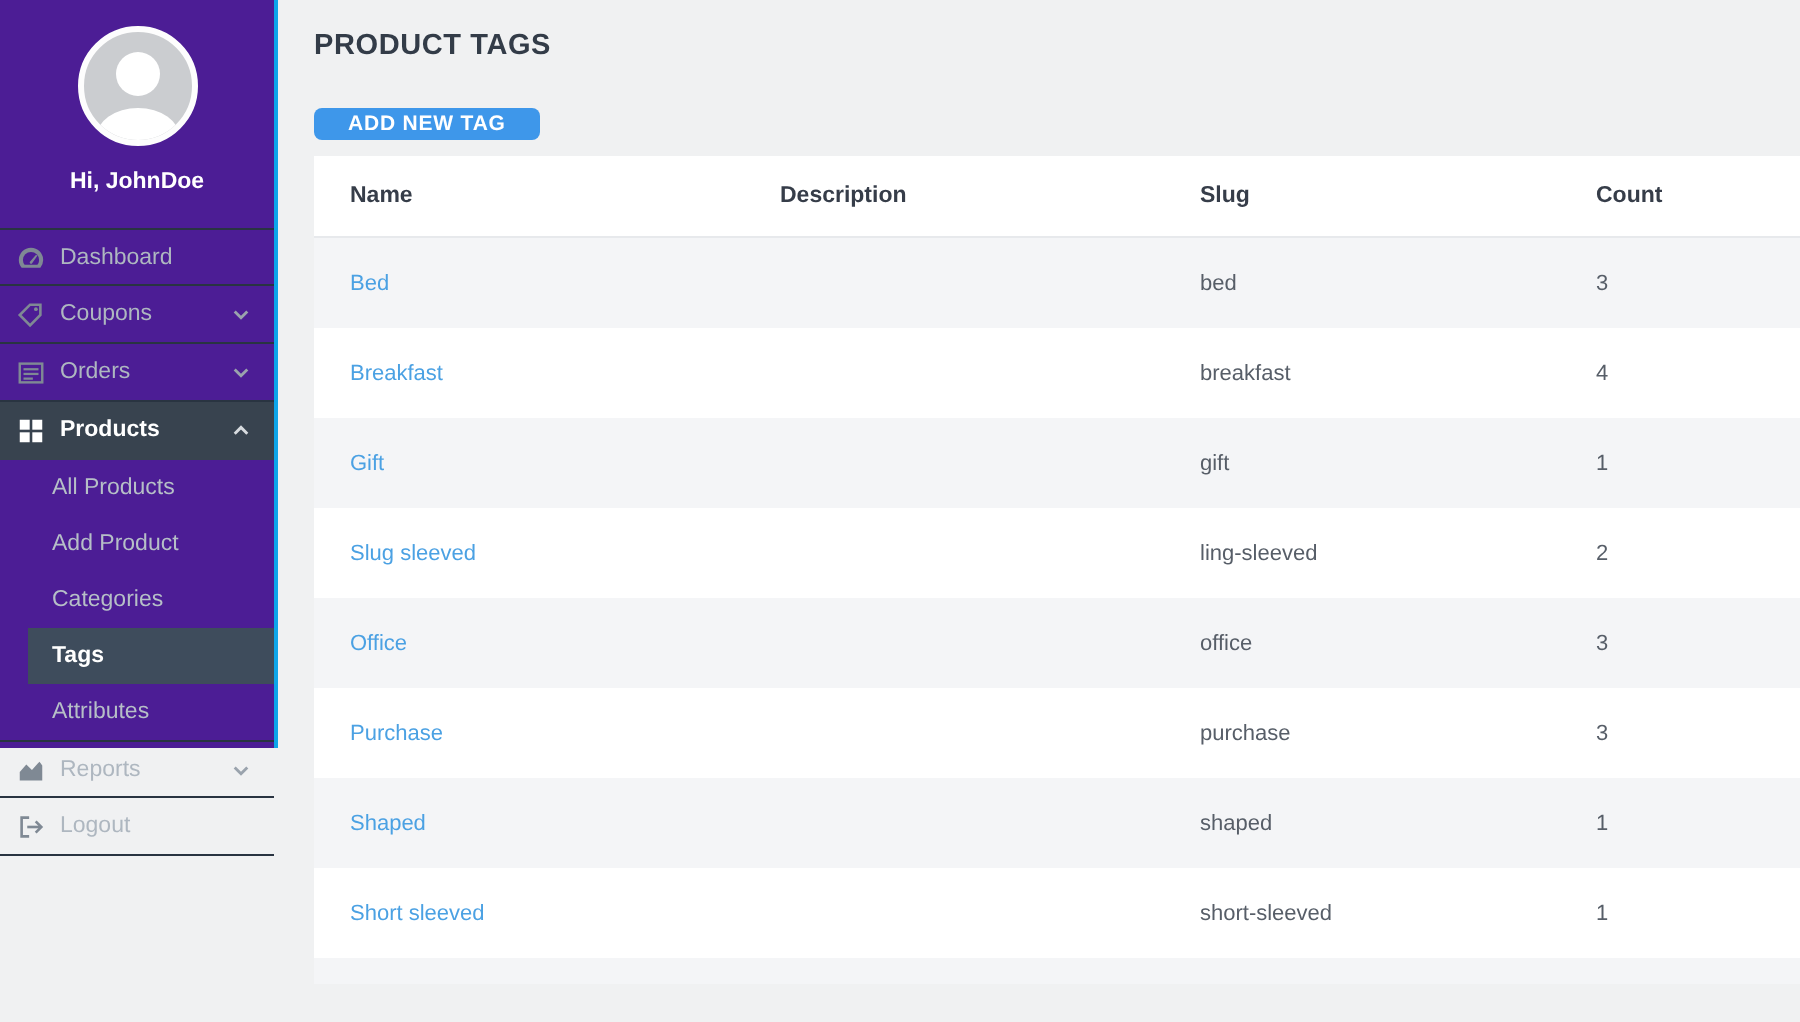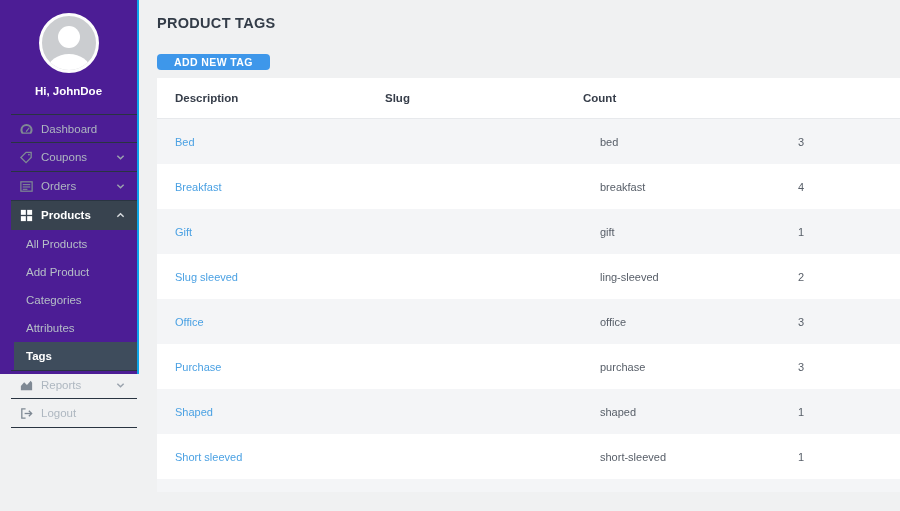--- a/index.html
+++ b/index.html
@@ -33,21 +33,20 @@
   }
   .greeting {
     margin-top: 12px; color: #ffffff; font-size: 11.5px; font-weight: bold;
   }
   .menu { margin-top: 17px; }
   .menu-item {
     position: relative; height: 29px; line-height: 29px;
     color: #aeb7c0; font-size: 11.5px;
     padding-left: 30px; cursor: pointer;
     border-bottom: 1px solid #293441;
-    margin-left: 11px;
   }
   .menu-item:first-child { border-top: 1px solid #293441; }
   .menu-item.active {
     background: #38434f; color: #ffffff; font-weight: bold;
     border-bottom: none;
   }
   .menu-item .mi-icon {
     position: absolute; left: 8px; top: 7px; width: 15px; height: 15px;
   }
   .menu-item .chev {
@@ -180,25 +179,25 @@
     <div class="submenu">
       <div class="submenu-item">
         <span>All Products</span>
       </div>
       <div class="submenu-item">
         <span>Add Product</span>
       </div>
       <div class="submenu-item">
         <span>Categories</span>
       </div>
+      <div class="submenu-item active">
+        <span>Tags</span>
+      </div>
       <div class="submenu-item">
         <span>Attributes</span>
-      </div>
-      <div class="submenu-item active">
-        <span>Tags</span>
       </div>
     </div>
 
     <div class="menu-item" style="border-top:1px solid #293441;">
       <span class="mi-icon">
         <svg viewBox="0 0 16 16" width="15" height="15">
             <polygon points="2,13 2,8.5 5.5,4.5 8.5,7.5 12.5,3 14,5 14,13" fill="#7f8994"></polygon>
           </svg>
       </span>
       <span>Reports</span>
@@ -223,20 +222,21 @@
   </div>
 </div>
 
 <div class="main">
   <div class="page-title">PRODUCT TAGS</div>
 
   <button class="add-btn">ADD NEW TAG</button>
 
   <div class="panel">
     <div class="t-header">
+      <div class="c-name">Name</div>
       <div class="c-desc">Description</div>
       <div class="c-slug">Slug</div>
       <div class="c-count">Count</div>
     </div>
 
     <div class="t-rows">
 
       <div class="t-row">
         <div class="c-name"><a>Bed</a></div>
         <div class="c-desc"></div>

